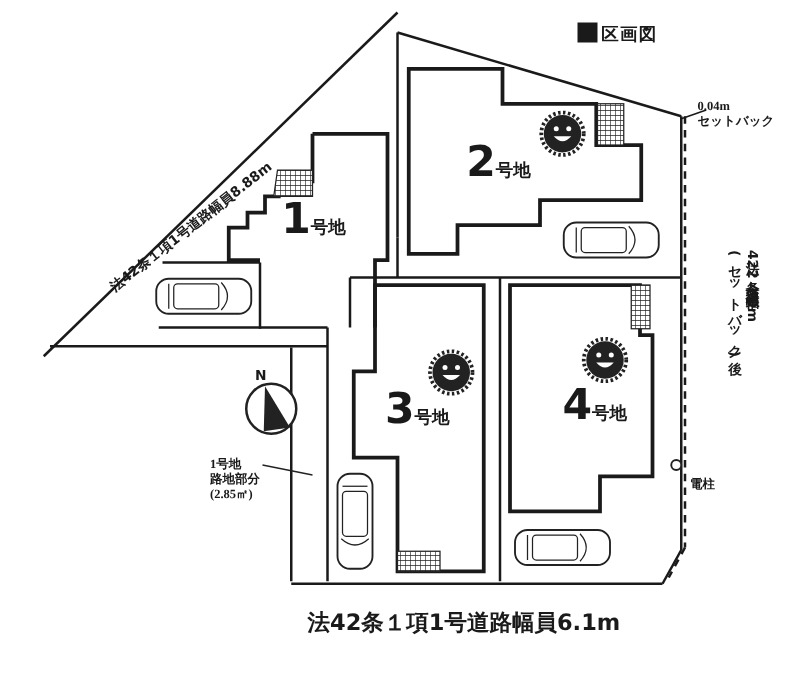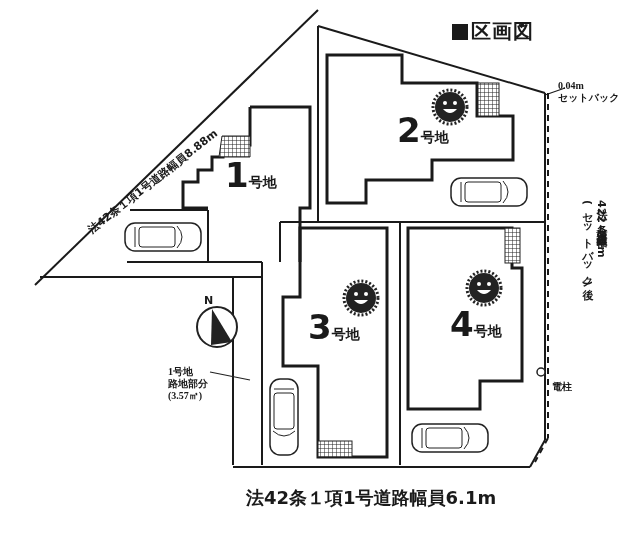--- a/index.html
+++ b/index.html
@@ -1,20 +1,20 @@
 <!DOCTYPE html>
 <html><head>
 <meta charset="utf-8">
 <style>
   html, body { margin:0; padding:0; background:#ffffff; }
   body { width:640px; height:545px; position:relative; overflow:hidden;
          font-family:"DejaVu Sans", sans-serif; color:#1a1a1a; }
   svg { position:absolute; left:0; top:0; }
   .lbl { position:absolute; white-space:nowrap; font-weight:bold; color:#1a1a1a; }
-  .title { left:452px; top:18px; font-size:20px; letter-spacing:1px;font-family:Liberation Mono, monospace; }
+  .title { left:462px; top:18px; font-size:14px; letter-spacing:1px;font-family:Liberation Mono, monospace; }
   .title .sq { display:inline-block; width:16px; height:16px; background:#1a1a1a; vertical-align:-2px; margin-right:3px; }
   .lotnum { font-size:34px; font-weight:900; font-family:"DejaVu Sans", sans-serif; }
   .lotsfx { font-size:14px; font-weight:bold; }
   .small { font-size:10px; font-weight:bold; line-height:12px;font-family:Liberation Serif, serif; }
   .road-bottom { left:246px; top:486px; font-size:18px; }
   .road-diag { left:62px; top:120px; font-size:11px; transform:rotate(-38deg); transform-origin:left top; }
   .road-right { left:580px; top:200px; font-size:11px; writing-mode:vertical-rl; line-height:14px; }
   .setback { left:558px; top:80px; }
   .access { left:168px; top:366px; }
   .pole { left:547px; top:368px; font-size:10px; }
@@ -100,33 +100,33 @@
     <path d="M212 309 L232 342 L211 345 Z" fill="#222"></path>
   </g>
 
   <line x1="210" y1="372" x2="250" y2="380" stroke="#222" stroke-width="1.2"></line>
   <circle cx="541" cy="372" r="4" fill="#fff" stroke="#222" stroke-width="1.5"></circle>
 </svg>
 
 <div class="lbl title"><span class="sq"></span><span>区画図</span></div>
 
 <div class="lbl" style="left:225px;top:155px;"><span class="lotnum">1</span><span class="lotsfx">号地</span></div>
-<div class="lbl" style="left:373px;top:110px;margin-left:24px;"><span class="lotnum">2</span><span class="lotsfx">号地</span></div>
+<div class="lbl" style="left:373px;top:110px;"><span class="lotnum">2</span><span class="lotsfx">号地</span></div>
 <div class="lbl" style="left:308px;top:307px;"><span class="lotnum">3</span><span class="lotsfx">号地</span></div>
 <div class="lbl" style="left:450px;top:304px;text-align:right;"><span class="lotnum">4</span><span class="lotsfx">号地</span></div>
 
 <div class="lbl road-bottom">法42条１項1号道路幅員6.1m</div>
 <div class="lbl road-diag" style="top:225px;left:85px;">法42条１項1号道路幅員8.88m</div>
 <div class="lbl road-right"><span>法42条2項道路 幅員4.0m</span><br><span>(セットバック後)</span></div>
 
 <div class="lbl small setback">
     <div>0.04m</div>
     <div>セットバック</div>
   </div>
 
 <div class="lbl small access">
     <div>1号地</div>
     <div>路地部分</div>
-    <div>(3.57㎡)</div>
+    <div>(2.85㎡)</div>
   </div>
 
 <div class="lbl pole" style="left:552px;top:380px;">電柱</div>
 <div class="lbl" style="left:204px;top:294px;font-size:11px;">N</div>
 
 </body></html>

